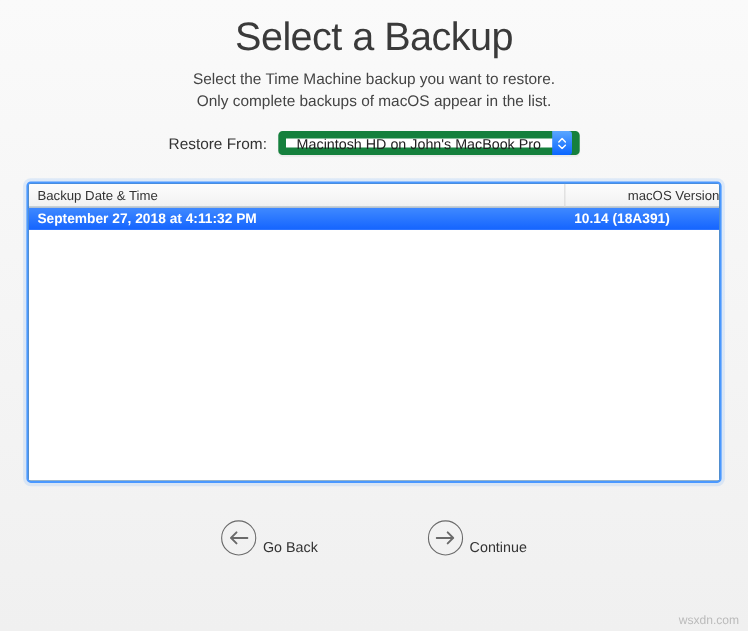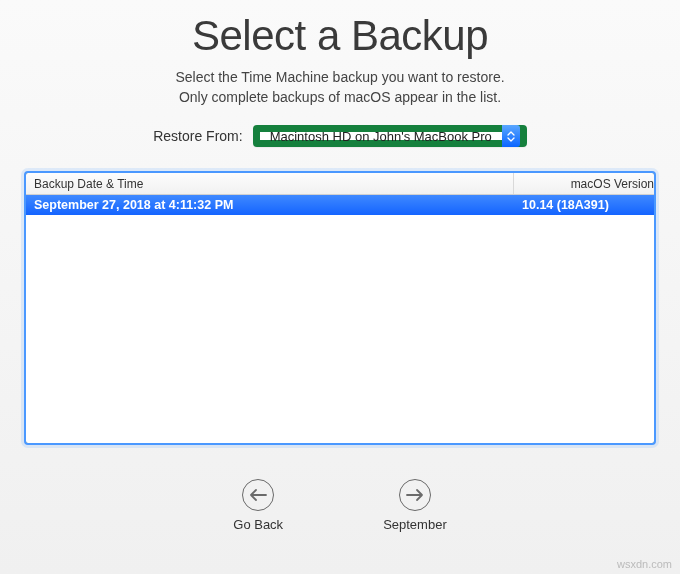--- a/index.html
+++ b/index.html
@@ -9,21 +9,21 @@
       background: linear-gradient(to bottom, #fafafa, #f0f0f0);
       font-family: -apple-system, "Helvetica Neue", Helvetica, Arial, sans-serif;
       overflow: hidden;
       position: relative;
     }
     .container {
       padding: 12px 0 0 0;
       text-align: center;
     }
     .title {
-      font-size: 42px;
+      font-size: 36px;
       font-weight: 400;
       color: #3a3a3a;
       letter-spacing: -0.5px;
       margin-bottom: 8px;
     }
     .subtitle {
       font-size: 14px;
       color: #444;
       line-height: 1.4;
       margin-bottom: 18px;
@@ -121,22 +121,22 @@
       padding-left: 8px;
     }
     .nav-row {
       display: flex;
       justify-content: center;
       gap: 100px;
       margin-top: 34px;
     }
     .nav-btn {
       display: flex;
-      flex-direction: column;
-      align-items: center;
+      flex-direction: row;
+      align-items: flex-end;
       gap: 6px;
       cursor: pointer;
     }
     .nav-circle {
       width: 32px;
       height: 32px;
       border: 1.7px solid #6a6a6a;
       border-radius: 50%;
       display: flex;
       align-items: center;
@@ -201,18 +201,18 @@
         </svg>
       </div>
       <span class="nav-label">Go Back</span>
     </div>
     <div class="nav-btn">
       <div class="nav-circle">
         <svg width="18" height="14" viewBox="0 0 18 14">
           <path d="M1 7 H16 M11 2 L16 7 L11 12" stroke="#6a6a6a" stroke-width="1.8" fill="none" stroke-linecap="round" stroke-linejoin="round"></path>
         </svg>
       </div>
-      <span class="nav-label">September</span>
+      <span class="nav-label">Continue</span>
     </div>
   </div>
 </div>
 
 <div class="watermark">wsxdn.com</div>
 
 </body></html>

